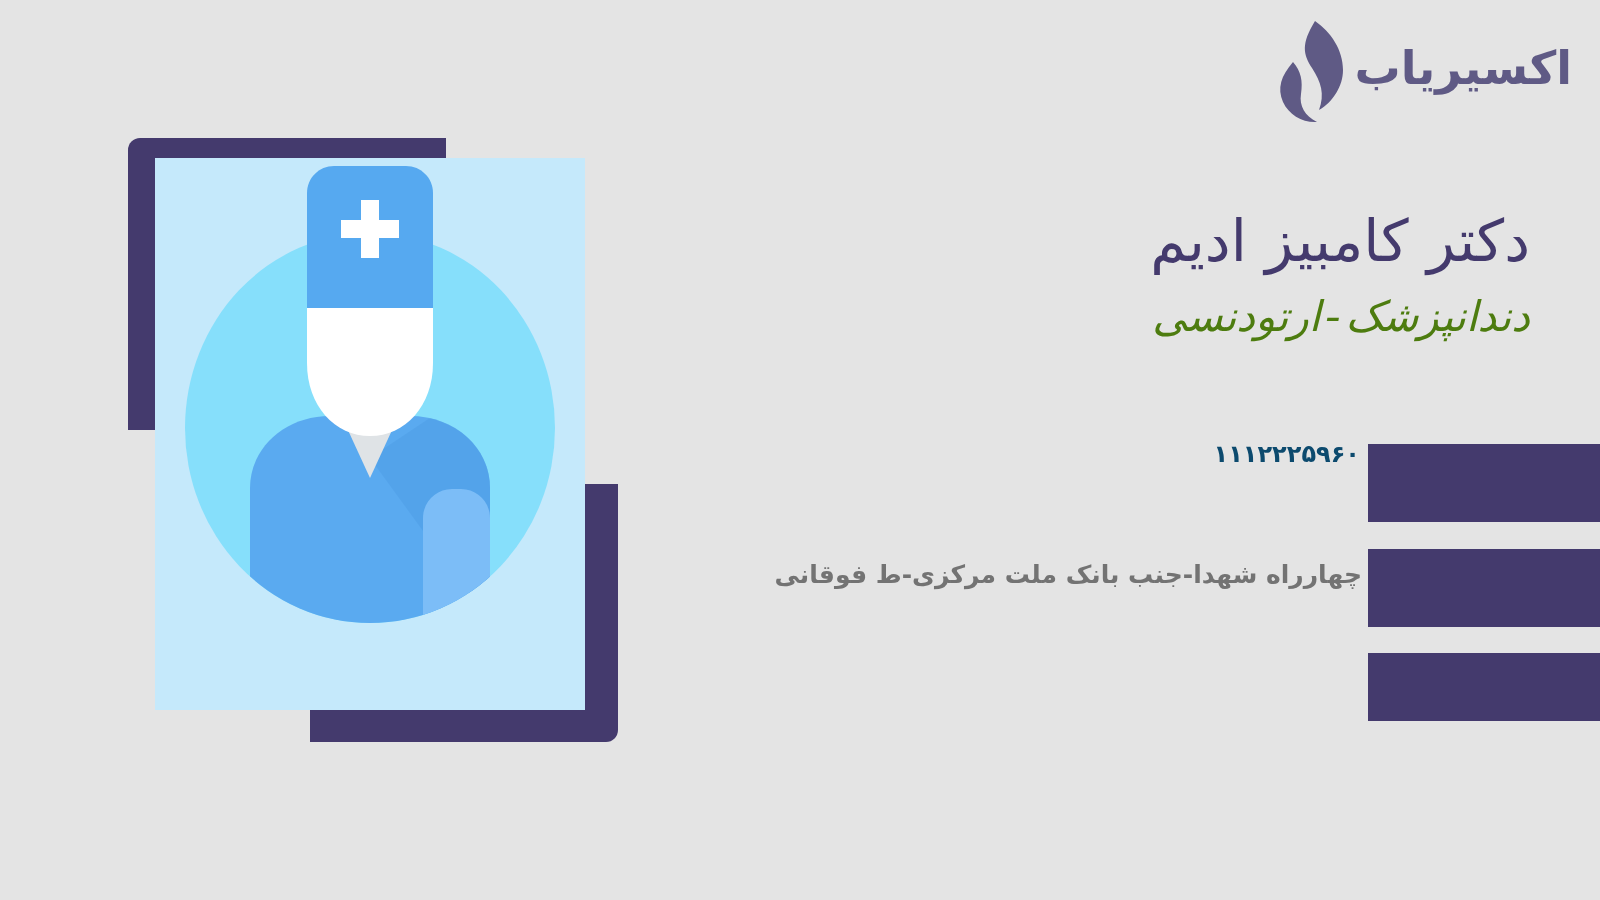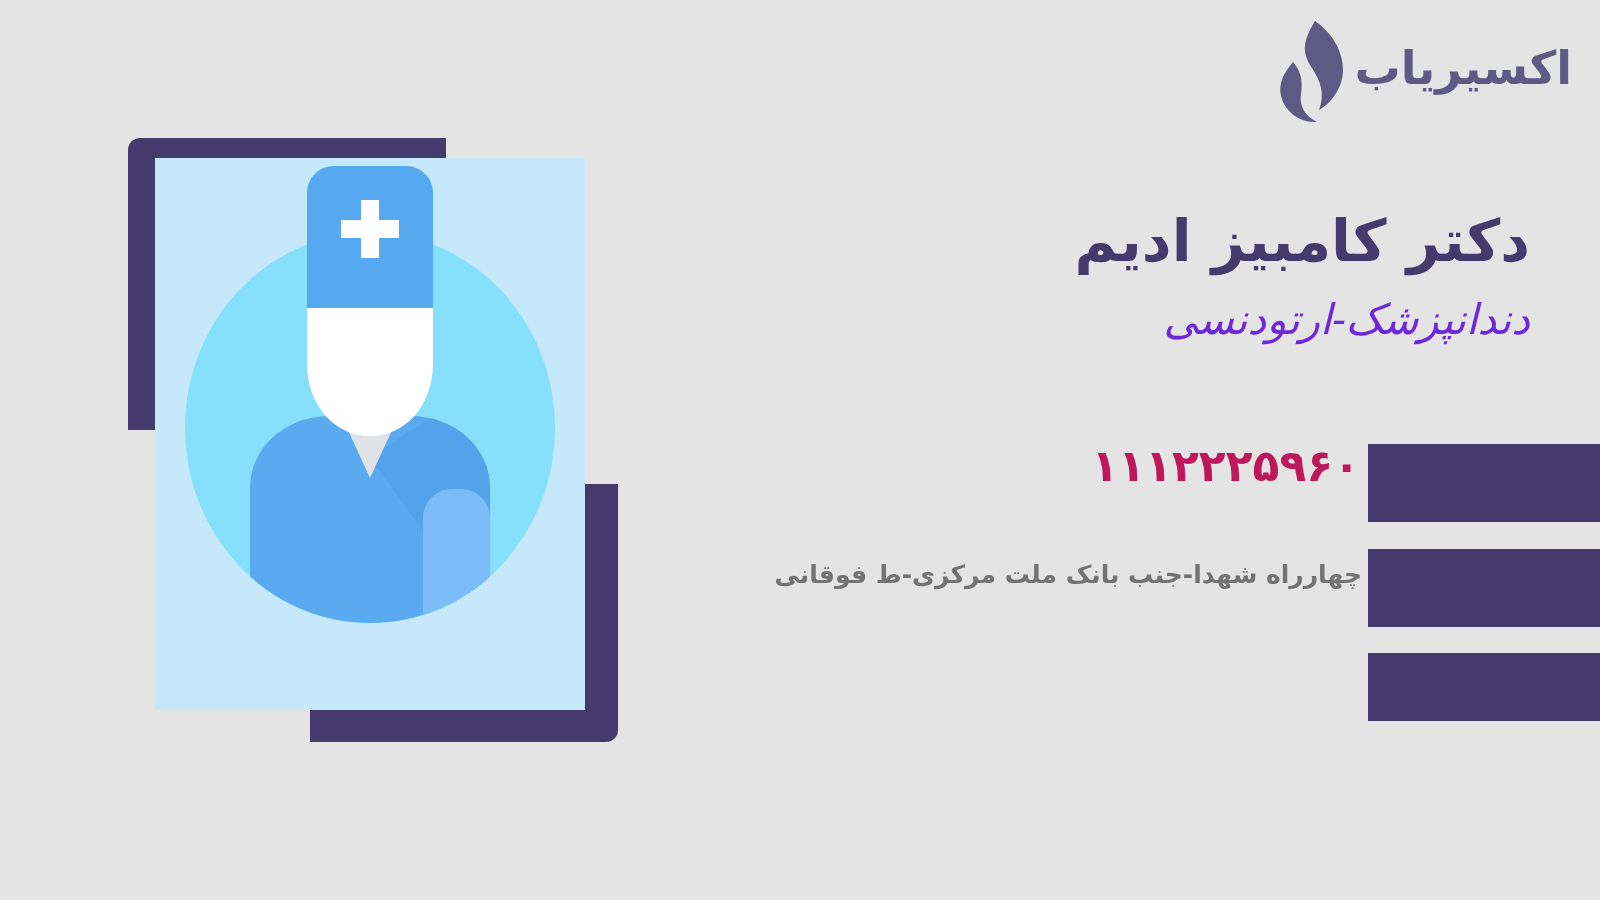--- a/index.html
+++ b/index.html
@@ -56,43 +56,43 @@
   
   .info {
     position: absolute;
     right: 70px;
     top: 205px;
     width: 840px;
     text-align: right;
   }
   .doc-name {
     font-size: 58px;
-    font-weight: 700;
+    font-weight: 400;
     color: #443a6d;
     line-height: 1.25;
     margin: 0;
     white-space: nowrap;
   }
   .doc-specialty {
     font-size: 42px;
     font-style: italic;
     font-weight: 400;
-    color: #6d28d9;
-    font-family: Liberation Sans, sans-serif;
+    color: #4d7c0f;
+    font-family: Liberation Mono, monospace;
     line-height: 1.35;
     margin: 14px 0 0 0;
     white-space: nowrap;
   }
   .doc-phone {
     position: absolute;
     right: 240px;
     top: 440px;
-    font-size: 44px;
+    font-size: 24px;
     font-weight: 700;
-    color: #be185d;
+    color: #0c4a6e;
     direction: ltr;
     unicode-bidi: bidi-override;
     white-space: nowrap;
   }
   .doc-address {
     position: absolute;
     right: 238px;
     top: 560px;
     font-size: 25px;
     font-weight: 700;

